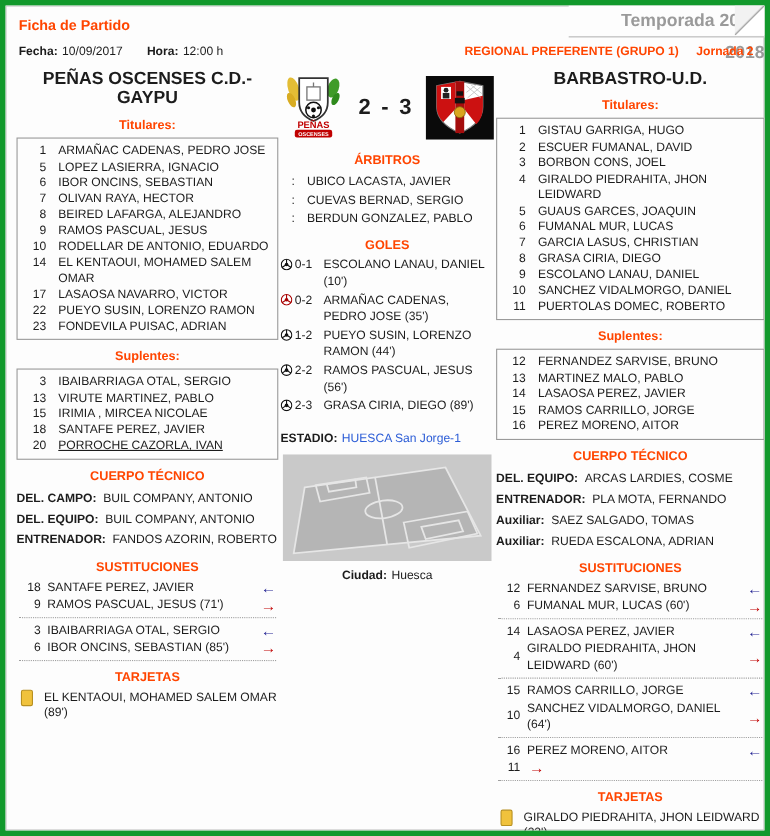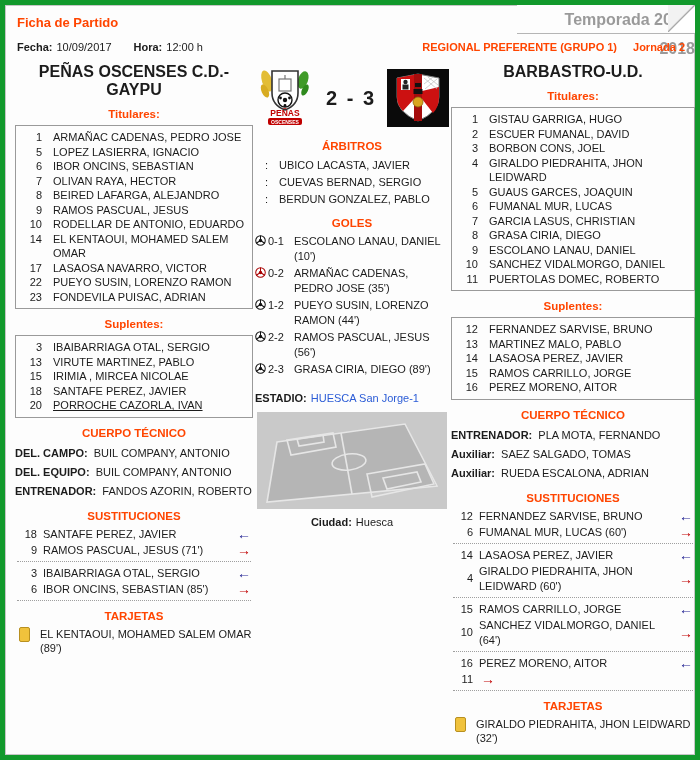--- a/index.html
+++ b/index.html
@@ -412,20 +412,21 @@
             <span class="pnum">15</span>
             <span class="pname">RAMOS CARRILLO, JORGE</span>
           </div>
           <div class="prow">
             <span class="pnum">16</span>
             <span class="pname">PEREZ MORENO, AITOR</span>
           </div>
         </div>
       <div class="sec caps">CUERPO TÉCNICO</div>
       <div class="staff" id="away-staff">
+          <div class="staffrow"><b>DEL. EQUIPO: </b><span>ARCAS LARDIES, COSME</span></div>
           <div class="staffrow"><b>ENTRENADOR: </b><span>PLA MOTA, FERNANDO</span></div>
           <div class="staffrow"><b>Auxiliar: </b><span>SAEZ SALGADO, TOMAS</span></div>
           <div class="staffrow"><b>Auxiliar: </b><span>RUEDA ESCALONA, ADRIAN</span></div>
         </div>
       <div class="sec caps">SUSTITUCIONES</div>
       <div class="subs" id="away-subs">
           <div class="subrow">
             <span class="snum">12</span>
             <span class="sname">FERNANDEZ SARVISE, BRUNO</span>
             <span class="arr in">←</span>

